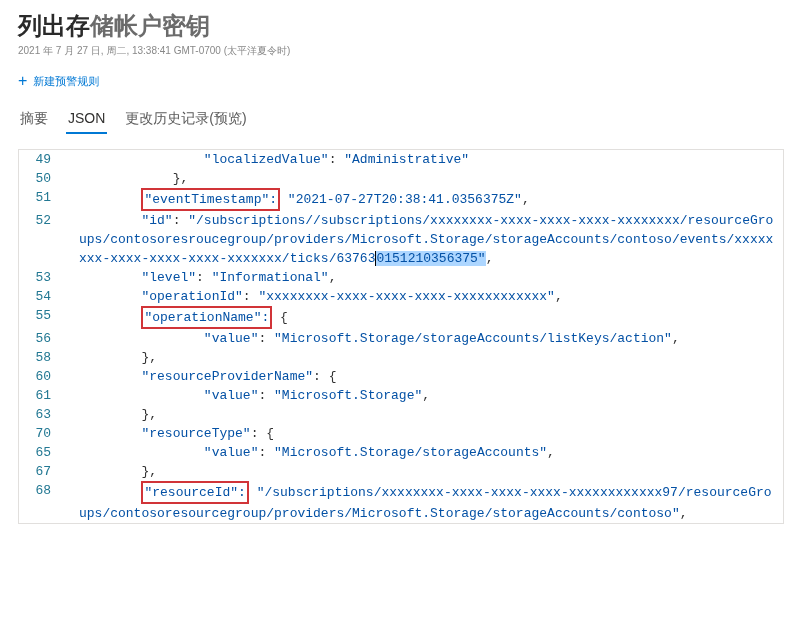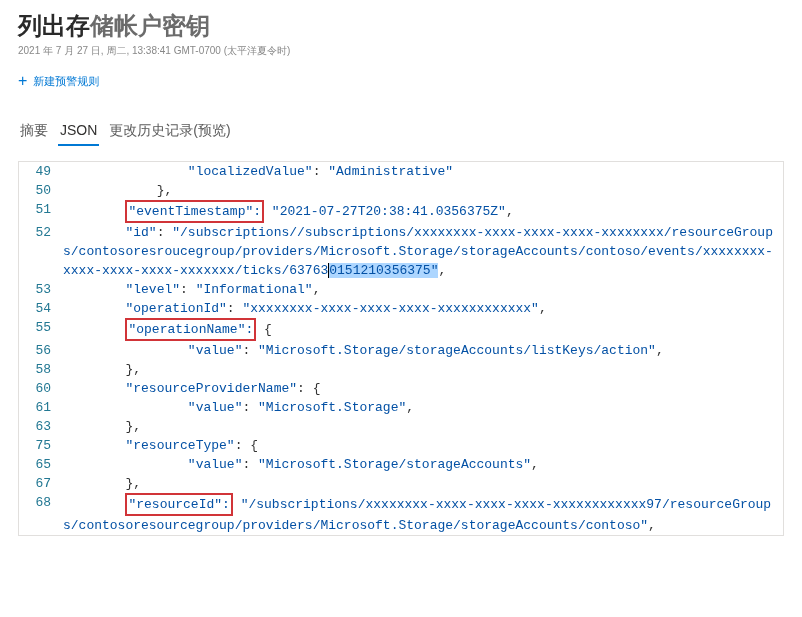--- a/index.html
+++ b/index.html
@@ -34,24 +34,24 @@
     font-size: 16px;
     font-weight: 400;
   }
   .toolbar-link {
     color: #0078d4;
     font-size: 11px;
     cursor: pointer;
   }
   .tabs {
     display: flex;
-    gap: 8px;
+    gap: 16px;
     padding: 0 18px;
     border-bottom: 1px solid transparent;
-    margin-top: 12px;
+    margin-top: 0;
   }
   .tab {
     font-size: 14px;
     color: #5b5b5b;
     padding: 6px 2px;
     cursor: pointer;
   }
   .tab.active {
     color: #323130;
     border-bottom: 2px solid #0078d4;
@@ -60,20 +60,21 @@
     margin: 14px 18px 0 18px;
     border: 1px solid #e1dfdd;
     font-family: Consolas, "Courier New", monospace;
     font-size: 13px;
     line-height: 19px;
     overflow: hidden;
   }
   .code-line {
     display: flex;
     white-space: pre;
+    gap: 16px;
   }
   .gutter {
     width: 44px;
     text-align: right;
     color: #237893;
     padding-right: 12px;
     user-select: none;
     flex-shrink: 0;
   }
   .code {
@@ -125,17 +126,17 @@
     <div class="code-line"><div class="gutter">51</div><div class="code">        <span class="jkey hl-red">"eventTimestamp":</span><span class="jpunc"> </span><span class="jstr">"2021-07-27T20:38:41.0356375Z"</span><span class="jpunc">,</span></div></div>
     <div class="code-line"><div class="gutter">52</div><div class="code">        <span class="jkey">"id"</span><span class="jpunc">: </span><span class="jstr">"/subscriptions//subscriptions/xxxxxxxx-xxxx-xxxx-xxxx-xxxxxxxx/resourceGroups/contosoresroucegroup/providers/Microsoft.Storage/storageAccounts/contoso/events/xxxxxxxx-xxxx-xxxx-xxxx-xxxxxxx/ticks/63763</span><span class="caret"></span><span class="jstr sel">0151210356375"</span><span class="jpunc">,</span></div></div>
     <div class="code-line"><div class="gutter">53</div><div class="code">        <span class="jkey">"level"</span><span class="jpunc">: </span><span class="jstr">"Informational"</span><span class="jpunc">,</span></div></div>
     <div class="code-line"><div class="gutter">54</div><div class="code">        <span class="jkey">"operationId"</span><span class="jpunc">: </span><span class="jstr">"xxxxxxxx-xxxx-xxxx-xxxx-xxxxxxxxxxxx"</span><span class="jpunc">,</span></div></div>
     <div class="code-line"><div class="gutter">55</div><div class="code">        <span class="jkey hl-red">"operationName":</span><span class="jpunc"> {</span></div></div>
     <div class="code-line"><div class="gutter">56</div><div class="code">                <span class="jkey">"value"</span><span class="jpunc">: </span><span class="jstr">"Microsoft.Storage/storageAccounts/listKeys/action"</span><span class="jpunc">,</span></div></div>
     <div class="code-line"><div class="gutter">58</div><div class="code">        <span class="jpunc">},</span></div></div>
     <div class="code-line"><div class="gutter">60</div><div class="code">        <span class="jkey">"resourceProviderName"</span><span class="jpunc">: {</span></div></div>
     <div class="code-line"><div class="gutter">61</div><div class="code">                <span class="jkey">"value"</span><span class="jpunc">: </span><span class="jstr">"Microsoft.Storage"</span><span class="jpunc">,</span></div></div>
     <div class="code-line"><div class="gutter">63</div><div class="code">        <span class="jpunc">},</span></div></div>
-    <div class="code-line"><div class="gutter">75</div><div class="code">        <span class="jkey">"resourceType"</span><span class="jpunc">: {</span></div></div>
+    <div class="code-line"><div class="gutter">70</div><div class="code">        <span class="jkey">"resourceType"</span><span class="jpunc">: {</span></div></div>
     <div class="code-line"><div class="gutter">65</div><div class="code">                <span class="jkey">"value"</span><span class="jpunc">: </span><span class="jstr">"Microsoft.Storage/storageAccounts"</span><span class="jpunc">,</span></div></div>
     <div class="code-line"><div class="gutter">67</div><div class="code">        <span class="jpunc">},</span></div></div>
     <div class="code-line"><div class="gutter">68</div><div class="code">        <span class="jkey hl-red">"resourceId":</span><span class="jpunc"> </span><span class="jstr">"/subscriptions/xxxxxxxx-xxxx-xxxx-xxxx-xxxxxxxxxxxx97/resourceGroups/contosoresourcegroup/providers/Microsoft.Storage/storageAccounts/contoso"</span><span class="jpunc">,</span></div></div>
   </div>
 
 </body></html>

